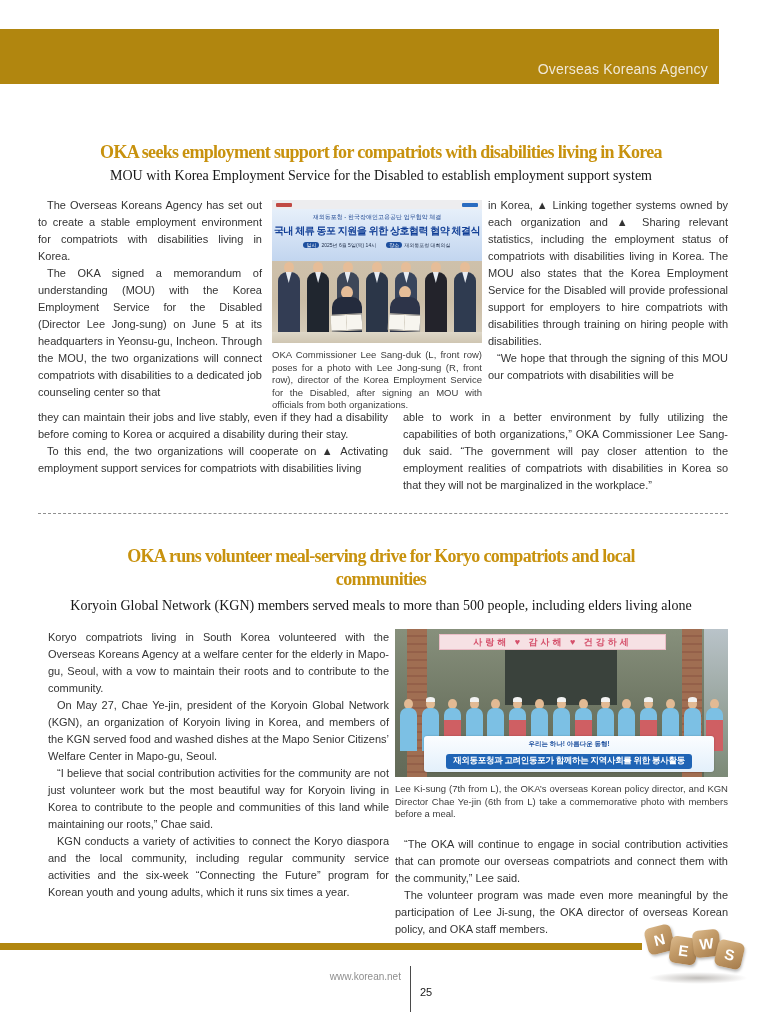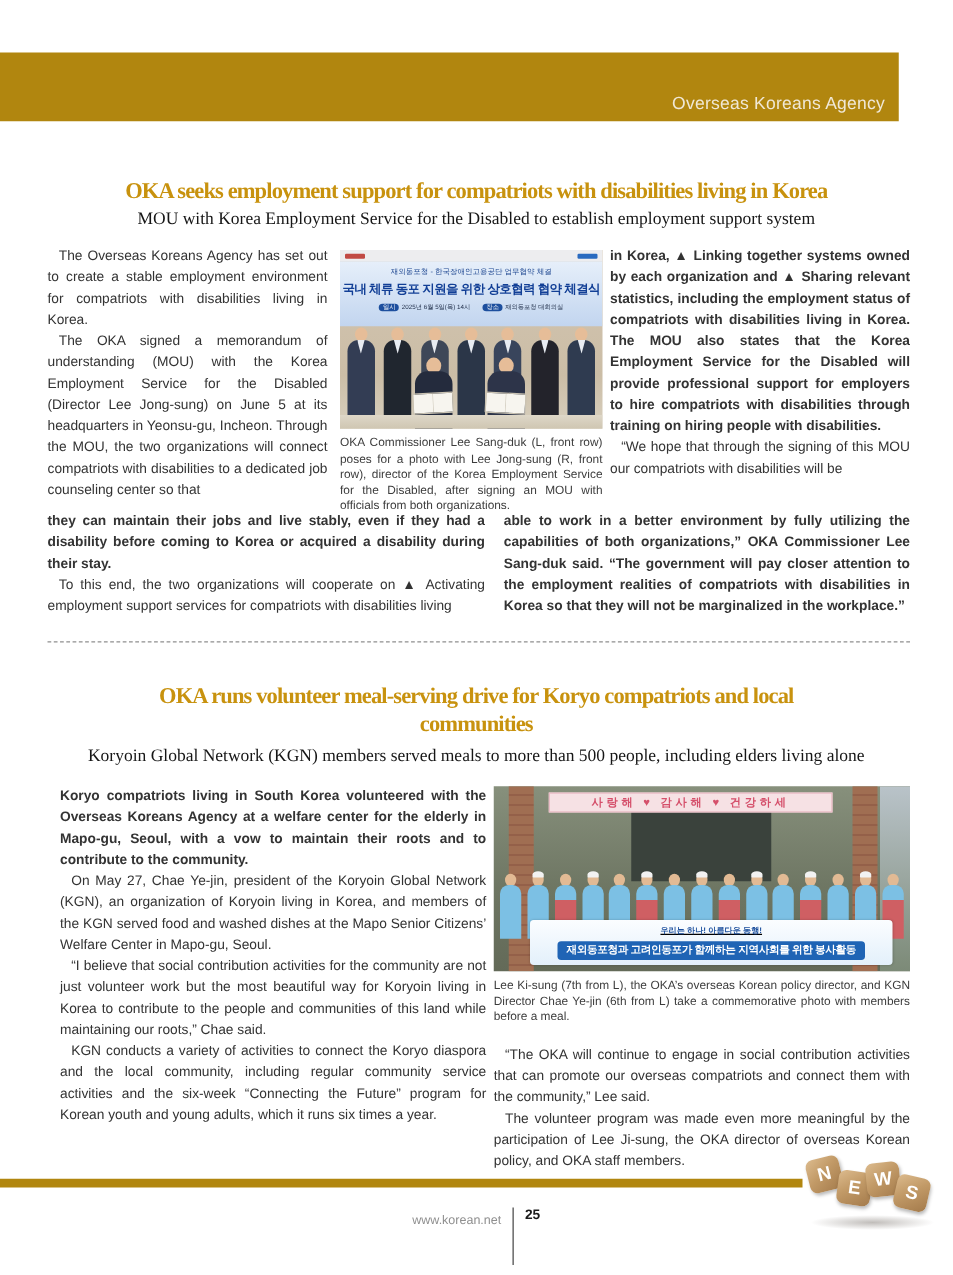--- a/index.html
+++ b/index.html
@@ -1,35 +1,35 @@
 <!DOCTYPE html>
 <html><head>
 <meta charset="utf-8">
 <style>
   * { margin:0; padding:0; box-sizing:border-box; }
   html,body { background:#ffffff; }
   body { font-family:"Liberation Sans","DejaVu Sans",sans-serif; }
   .page { position:relative; width:762px; height:1020px; margin:0 auto; background:#fff; overflow:hidden; }
 
   
-  .header-bar { position:absolute; left:0; top:42px; width:719px; height:55px; background:#B1860F; }
+  .header-bar { position:absolute; left:0; top:29px; width:719px; height:55px; background:#B1860F; }
   .header-title { position:absolute; right:11px; bottom:7px; font-size:14px; color:#F0E8D6; letter-spacing:.2px; }
 
   
   .a-title { position:absolute; text-align:center; color:#C8920E; font-weight:bold; font-size:18px; letter-spacing:-0.7px;font-family:Liberation Serif, serif; }
   .t1 { top:142px; left:0; width:762px; white-space:nowrap; }
   .t2 { top:545px; left:81px; width:600px; line-height:23px; }
   .a-sub { position:absolute; left:0; width:762px; text-align:center; font-family:"Liberation Serif","DejaVu Serif",serif; font-size:14px; color:#161616; }
   .s1 { top:168px; }
   .s2 { top:598px; }
 
   
   .body-text { font-size:11px; line-height:17px; text-align:justify; color:#333; }
   .body-text p { text-indent:9px; }
-  .body-text p.cont { text-indent:0;font-weight:bold; }
+  .body-text p.cont { text-indent:0; }
 
   .colA { position:absolute; left:38px; top:197px; width:224px; }
   .colB { position:absolute; left:272px; top:200px; width:210px; }
   .colC { position:absolute; left:488px; top:197px; width:240px; }
   .row2L { position:absolute; left:38px; top:409px; width:350px; }
   .row2R { position:absolute; left:403px; top:409px; width:325px; }
 
   .caption { margin-top:6px; font-size:9.5px; line-height:12.5px; text-align:justify; color:#3c3c3c; }
 
   .divider { position:absolute; left:38px; top:513px; width:690px; border-top:1.5px dashed #8f8f8f; }
@@ -81,41 +81,41 @@
   .p2-pink { position:absolute; top:5px; left:44px; right:62px; height:16px; background:#f6e1e4; border:1px solid #eabcc6;
              display:flex; align-items:center; justify-content:center; font-size:9px; font-weight:bold; color:#d5506b; letter-spacing:3px; }
   .p2-people { position:absolute; bottom:26px; left:4px; right:4px; display:flex; justify-content:space-between; }
   .fig2 { position:relative; width:19px; height:52px; }
   .fig2 .head { position:absolute; top:0; left:5px; width:9px; height:10px; border-radius:50%; background:#e2ba94; }
   .fig2:nth-child(2n) .head::before { content:""; position:absolute; top:-2px; left:0; width:9px; height:5px;
              border-radius:50% 50% 0 0; background:#f2f2f2; }
   .fig2 .vest { position:absolute; top:9px; left:1px; width:17px; height:43px; border-radius:7px 7px 0 0; background:#7cc0e4; }
   .fig2:nth-child(3n) .vest { background:linear-gradient(180deg,#7cc0e4 0 12px,#cf5f63 12px); }
   .p2-banner { position:absolute; bottom:5px; left:29px; right:14px; height:36px; border-radius:3px; text-align:center;
-               background:linear-gradient(180deg,#fbfdff,#e3f0fb); box-shadow:0 0 2px rgba(0,0,0,.25);text-decoration:underline; }
+               background:linear-gradient(180deg,#fbfdff,#e3f0fb); box-shadow:0 0 2px rgba(0,0,0,.25); }
   .p2-banner .l1 { font-size:6.5px; font-weight:bold; color:#1c4f9d; margin-top:4px; }
   .p2-banner .l2 { display:inline-block; margin-top:2px; background:#1f64b5; color:#fff; font-size:8.5px; font-weight:bold;
                    padding:1.5px 7px; border-radius:3px; letter-spacing:-.3px; }
 
   
   .footer-bar { position:absolute; left:0; top:943px; width:642px; height:7px; background:#B1860F; }
   .news { position:absolute; left:644px; top:920px; width:112px; height:80px; }
   .cube { position:absolute; width:27px; height:27px; border-radius:6px; color:#fff; font-weight:bold; font-size:15px;
           text-align:center; line-height:27px; background:linear-gradient(145deg,#dcbb8e 0%,#c29a67 45%,#a37a4b 100%);
           box-shadow:1px 2px 3px rgba(0,0,0,.28); }
   .cubeN { left:2px;  top:6px;  transform:rotate(-14deg); }
   .cubeE { left:26px; top:17px; transform:rotate(8deg); }
   .cubeW { left:49px; top:10px; transform:rotate(-6deg); }
   .cubeS { left:72px; top:21px; transform:rotate(13deg); }
   .news-shadow { position:absolute; left:4px; top:52px; width:100px; height:12px;
                  background:radial-gradient(ellipse at center,rgba(60,50,40,.32),rgba(0,0,0,0) 70%); }
   .footer-meta { position:absolute; top:966px; left:0; width:762px; display:flex; justify-content:center; align-items:flex-start; }
   .footer-url  { font-size:10px; color:#8f8f8f; margin-top:5px; }
   .footer-div  { width:1px; height:46px; background:#4a4a4a; margin:0 9px; }
-  .footer-page { font-size:11px; font-weight:bold; color:#1a1a1a; margin-top:0; }
+  .footer-page { font-size:11px; font-weight:normal; color:#1a1a1a; margin-top:20px; }
 </style>
 </head>
 <body>
 
 <div class="page">
 
   <div class="header-bar">
     <span class="header-title">Overseas Koreans Agency</span>
   </div>
 

